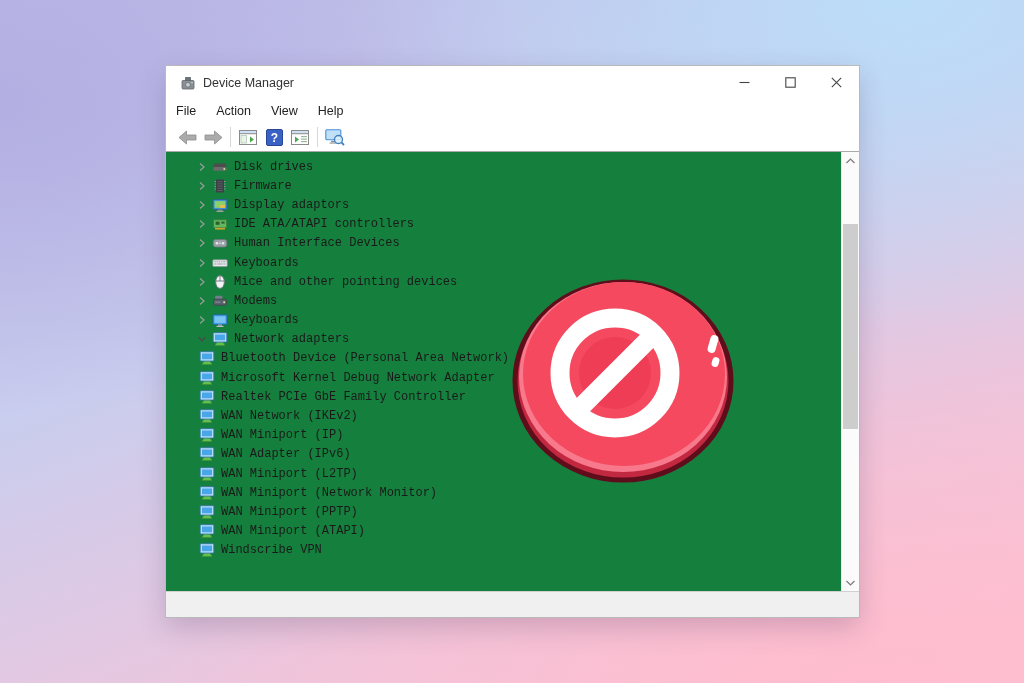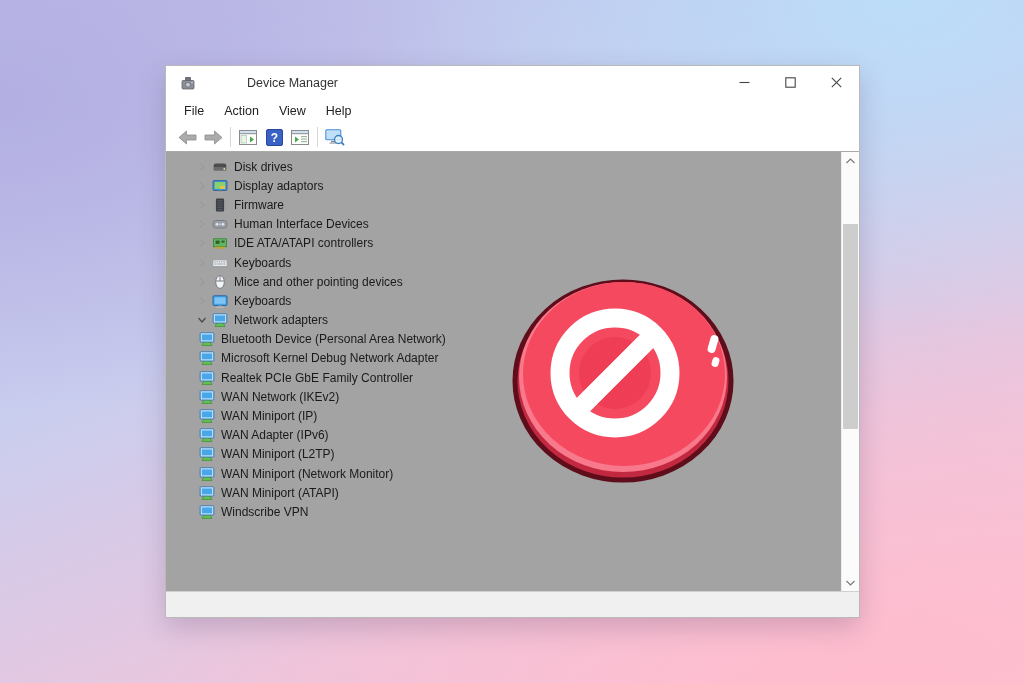--- a/index.html
+++ b/index.html
@@ -14,38 +14,38 @@
     position:relative;
   }
 
   .window {
     position:absolute; left:166px; top:66px; width:693px; height:551px;
     background:#fff;
     box-shadow:0 0 0 1px #b9b9b9, 0 10px 26px rgba(60,40,80,.22);
   }
 
   
-  .titlebar { position:relative; height:33px; display:flex; align-items:center; padding-left:14px; background:#fff;gap:44px; }
+  .titlebar { position:relative; height:33px; display:flex; align-items:center; padding-left:14px; background:#fff; }
   .titlebar .app-icon { width:16px; height:16px; margin-right:7px; flex:0 0 auto; }
   .titlebar .title { font-size:12.5px; color:#333; }
   .win-controls { position:absolute; right:0; top:0; height:33px; display:flex; }
   .win-btn { width:46px; height:33px; display:flex; align-items:center; justify-content:center; }
   .win-btn svg { display:block; }
 
   
-  .menubar { height:24px; display:flex; align-items:center; padding-left:8px; background:#fff; }
+  .menubar { height:24px; display:flex; align-items:center; padding-left:0; background:#fff; }
   .menu-item { font-size:12.5px; color:#222; padding:3px 10px; }
 
   
   .toolbar { height:29px; display:flex; align-items:center; padding-left:8px; background:#fff; border-bottom:1px solid #a9a9a9; }
   .tool-btn { width:26px; height:24px; display:flex; align-items:center; justify-content:center; }
   .tool-sep { width:1px; height:20px; background:#d6d6d6; margin:0 4px; }
 
   
-  .panel { position:absolute; top:86px; left:0; right:0; bottom:26px; background:#a3a3a3; overflow:hidden; }
+  .panel { position:absolute; top:86px; left:0; right:0; bottom:26px; background:#15803d; overflow:hidden;font-family:Liberation Mono, monospace; }
   .tree { position:absolute; top:0; left:0; right:18px; bottom:0; overflow:hidden; padding-top:5px; }
   .tree-row { height:19.2px; display:flex; align-items:center; font-size:12px; color:#1a1a1a; position:relative; white-space:nowrap; }
   .tree-row.level0 { padding-left:28px; }
   .tree-row.level1 { padding-left:33px;text-align:center; }
   .chev { width:16px; height:16px; display:inline-flex; align-items:center; justify-content:center; flex:0 0 auto; margin-right:2px; }
   .t-icon { width:16px; height:16px; display:inline-flex; align-items:center; justify-content:center; flex:0 0 auto; margin-right:6px; }
   .tree-row.disabled .t-icon { opacity:.45; }
   .tree-row.highlighted::after {
     content:""; position:absolute; left:56px; top:-1px; width:260px; height:21px;
     border:1.5px solid #c4423b; pointer-events:none;
@@ -161,37 +161,20 @@
             </svg>
           </span>
           <span class="t-icon">
             <svg width="16" height="16" viewBox="0 0 16 16">
               <rect x="1.5" y="4.5" width="13" height="4.8" rx="2.4" fill="#4d4d4d"></rect>
               <rect x="1.5" y="8" width="13" height="3.8" rx="1" fill="#6b6b6b"></rect>
               <circle cx="12.3" cy="10" r="0.9" fill="#cfe8a0"></circle>
             </svg>
           </span>
           <span>Disk drives</span>
-        </div>
-        <div class="tree-row level0">
-          <span class="chev">
-            <svg width="10" height="10" viewBox="0 0 10 10">
-              <path d="M3 1.5 L7 5 L3 8.5" fill="none" stroke="#9b9b9b" stroke-width="1.2"></path>
-            </svg>
-          </span>
-          <span class="t-icon">
-            <svg width="16" height="16" viewBox="0 0 16 16">
-              <rect x="1" y="2.5" width="14" height="10" rx="1" fill="#3f8fd1" stroke="#2a5d8f" stroke-width="0.8"></rect>
-              <rect x="2.6" y="4.1" width="10.8" height="6.8" fill="#8bd06b"></rect>
-              <rect x="8" y="8" width="5" height="2.8" fill="#e8c14d"></rect>
-              <rect x="6" y="12.5" width="4" height="1.2" fill="#888"></rect>
-              <rect x="4.5" y="13.7" width="7" height="1.2" fill="#aaa"></rect>
-            </svg>
-          </span>
-          <span>Display adaptors</span>
         </div>
         <div class="tree-row level0">
           <span class="chev">
             <svg width="10" height="10" viewBox="0 0 10 10">
               <path d="M3 1.5 L7 5 L3 8.5" fill="none" stroke="#9b9b9b" stroke-width="1.2"></path>
             </svg>
           </span>
           <span class="t-icon">
             <svg width="16" height="16" viewBox="0 0 16 16">
               <rect x="4" y="1.5" width="8" height="13" rx="0.8" fill="#3c3f45"></rect>
@@ -217,43 +200,60 @@
           <span>Firmware</span>
         </div>
         <div class="tree-row level0">
           <span class="chev">
             <svg width="10" height="10" viewBox="0 0 10 10">
               <path d="M3 1.5 L7 5 L3 8.5" fill="none" stroke="#9b9b9b" stroke-width="1.2"></path>
             </svg>
           </span>
           <span class="t-icon">
             <svg width="16" height="16" viewBox="0 0 16 16">
+              <rect x="1" y="2.5" width="14" height="10" rx="1" fill="#3f8fd1" stroke="#2a5d8f" stroke-width="0.8"></rect>
+              <rect x="2.6" y="4.1" width="10.8" height="6.8" fill="#8bd06b"></rect>
+              <rect x="8" y="8" width="5" height="2.8" fill="#e8c14d"></rect>
+              <rect x="6" y="12.5" width="4" height="1.2" fill="#888"></rect>
+              <rect x="4.5" y="13.7" width="7" height="1.2" fill="#aaa"></rect>
+            </svg>
+          </span>
+          <span>Display adaptors</span>
+        </div>
+        <div class="tree-row level0">
+          <span class="chev">
+            <svg width="10" height="10" viewBox="0 0 10 10">
+              <path d="M3 1.5 L7 5 L3 8.5" fill="none" stroke="#9b9b9b" stroke-width="1.2"></path>
+            </svg>
+          </span>
+          <span class="t-icon">
+            <svg width="16" height="16" viewBox="0 0 16 16">
+              <rect x="1.5" y="3.8" width="13" height="8" fill="#61b860" stroke="#3a7d39" stroke-width="0.8"></rect>
+              <rect x="3" y="11.8" width="10" height="1.8" fill="#c9a227"></rect>
+              <rect x="3.6" y="5.6" width="4" height="3.2" fill="#2f5d2e"></rect>
+              <rect x="9.4" y="5.6" width="3.2" height="2" fill="#2f5d2e"></rect>
+            </svg>
+          </span>
+          <span>IDE ATA/ATAPI controllers</span>
+        </div>
+        <div class="tree-row level0">
+          <span class="chev">
+            <svg width="10" height="10" viewBox="0 0 10 10">
+              <path d="M3 1.5 L7 5 L3 8.5" fill="none" stroke="#9b9b9b" stroke-width="1.2"></path>
+            </svg>
+          </span>
+          <span class="t-icon">
+            <svg width="16" height="16" viewBox="0 0 16 16">
               <rect x="1.2" y="4.5" width="13.6" height="7.5" rx="2.5" fill="#9aa0a8" stroke="#6e747c" stroke-width="0.8"></rect>
               <circle cx="5" cy="8.2" r="1.3" fill="#e4e8ec"></circle>
               <circle cx="11" cy="8.2" r="1.3" fill="#e4e8ec"></circle>
               <rect x="7" y="7.6" width="2" height="1.2" fill="#d2d6da"></rect>
             </svg>
           </span>
           <span>Human Interface Devices</span>
-        </div>
-        <div class="tree-row level0">
-          <span class="chev">
-            <svg width="10" height="10" viewBox="0 0 10 10">
-              <path d="M3 1.5 L7 5 L3 8.5" fill="none" stroke="#9b9b9b" stroke-width="1.2"></path>
-            </svg>
-          </span>
-          <span class="t-icon">
-            <svg width="16" height="16" viewBox="0 0 16 16">
-              <rect x="1.5" y="3.8" width="13" height="8" fill="#61b860" stroke="#3a7d39" stroke-width="0.8"></rect>
-              <rect x="3" y="11.8" width="10" height="1.8" fill="#c9a227"></rect>
-              <rect x="3.6" y="5.6" width="4" height="3.2" fill="#2f5d2e"></rect>
-              <rect x="9.4" y="5.6" width="3.2" height="2" fill="#2f5d2e"></rect>
-            </svg>
-          </span>
-          <span>IDE ATA/ATAPI controllers</span>
         </div>
         <div class="tree-row level0">
           <span class="chev">
             <svg width="10" height="10" viewBox="0 0 10 10">
               <path d="M3 1.5 L7 5 L3 8.5" fill="none" stroke="#9b9b9b" stroke-width="1.2"></path>
             </svg>
           </span>
           <span class="t-icon">
             <svg width="16" height="16" viewBox="0 0 16 16">
               <rect x="0.8" y="4.8" width="14.4" height="6.8" rx="1" fill="#e8eaec" stroke="#8d9299" stroke-width="0.8"></rect>
@@ -287,20 +287,36 @@
           <span>Mice and other pointing devices</span>
         </div>
         <div class="tree-row level0">
           <span class="chev">
             <svg width="10" height="10" viewBox="0 0 10 10">
               <path d="M3 1.5 L7 5 L3 8.5" fill="none" stroke="#9b9b9b" stroke-width="1.2"></path>
             </svg>
           </span>
           <span class="t-icon">
             <svg width="16" height="16" viewBox="0 0 16 16">
+              <rect x="3" y="2.8" width="7.5" height="3.2" rx="1.5" fill="#757e8a"></rect>
+              <rect x="1.5" y="6.2" width="13" height="6" rx="1" fill="#5a626e" stroke="#3c424c" stroke-width="0.8"></rect>
+              <circle cx="12.2" cy="9.2" r="1" fill="#cfe8a0"></circle>
+              <rect x="3.2" y="8.6" width="5" height="1.2" fill="#7e8794"></rect>
+            </svg>
+          </span>
+          <span>Modems</span>
+        </div>
+        <div class="tree-row level0">
+          <span class="chev">
+            <svg width="10" height="10" viewBox="0 0 10 10">
+              <path d="M3 1.5 L7 5 L3 8.5" fill="none" stroke="#9b9b9b" stroke-width="1.2"></path>
+            </svg>
+          </span>
+          <span class="t-icon">
+            <svg width="16" height="16" viewBox="0 0 16 16">
               <rect x="1" y="2.8" width="14" height="9.6" rx="1" fill="#49a7e9" stroke="#1d5f9e" stroke-width="0.9"></rect>
               <rect x="2.6" y="4.4" width="10.8" height="6.4" fill="#7cc4f2"></rect>
               <rect x="6" y="12.4" width="4" height="1.4" fill="#9aa0a6"></rect>
               <rect x="4.5" y="13.8" width="7" height="1.2" fill="#b7bcc1"></rect>
             </svg>
           </span>
           <span>Keyboards</span>
         </div>
         <div class="tree-row level0">
           <span class="chev">
@@ -389,20 +405,30 @@
         </div>
         <div class="tree-row level1">
           <span class="t-icon">
             <svg width="16" height="16" viewBox="0 0 16 16">
               <path d="M5.2 10.5 h5.6 l2.2 4 h-10 z" fill="#63c04f" stroke="#3f8f33" stroke-width="0.7"></path>
               <rect x="1.2" y="1.8" width="13.6" height="9.2" rx="0.8" fill="#cfeafc" stroke="#2a6fb0" stroke-width="0.9"></rect>
               <rect x="2.8" y="3.4" width="10.4" height="6" fill="#49a7e9"></rect>
             </svg>
           </span>
           <span>WAN Miniport (Network Monitor)</span>
+        </div>
+        <div class="tree-row level1">
+          <span class="t-icon">
+            <svg width="16" height="16" viewBox="0 0 16 16">
+              <path d="M5.2 10.5 h5.6 l2.2 4 h-10 z" fill="#63c04f" stroke="#3f8f33" stroke-width="0.7"></path>
+              <rect x="1.2" y="1.8" width="13.6" height="9.2" rx="0.8" fill="#cfeafc" stroke="#2a6fb0" stroke-width="0.9"></rect>
+              <rect x="2.8" y="3.4" width="10.4" height="6" fill="#49a7e9"></rect>
+            </svg>
+          </span>
+          <span>WAN Miniport (PPTP)</span>
         </div>
         <div class="tree-row level1">
           <span class="t-icon">
             <svg width="16" height="16" viewBox="0 0 16 16">
               <path d="M5.2 10.5 h5.6 l2.2 4 h-10 z" fill="#63c04f" stroke="#3f8f33" stroke-width="0.7"></path>
               <rect x="1.2" y="1.8" width="13.6" height="9.2" rx="0.8" fill="#cfeafc" stroke="#2a6fb0" stroke-width="0.9"></rect>
               <rect x="2.8" y="3.4" width="10.4" height="6" fill="#49a7e9"></rect>
             </svg>
           </span>
           <span>WAN Miniport (ATAPI)</span>

